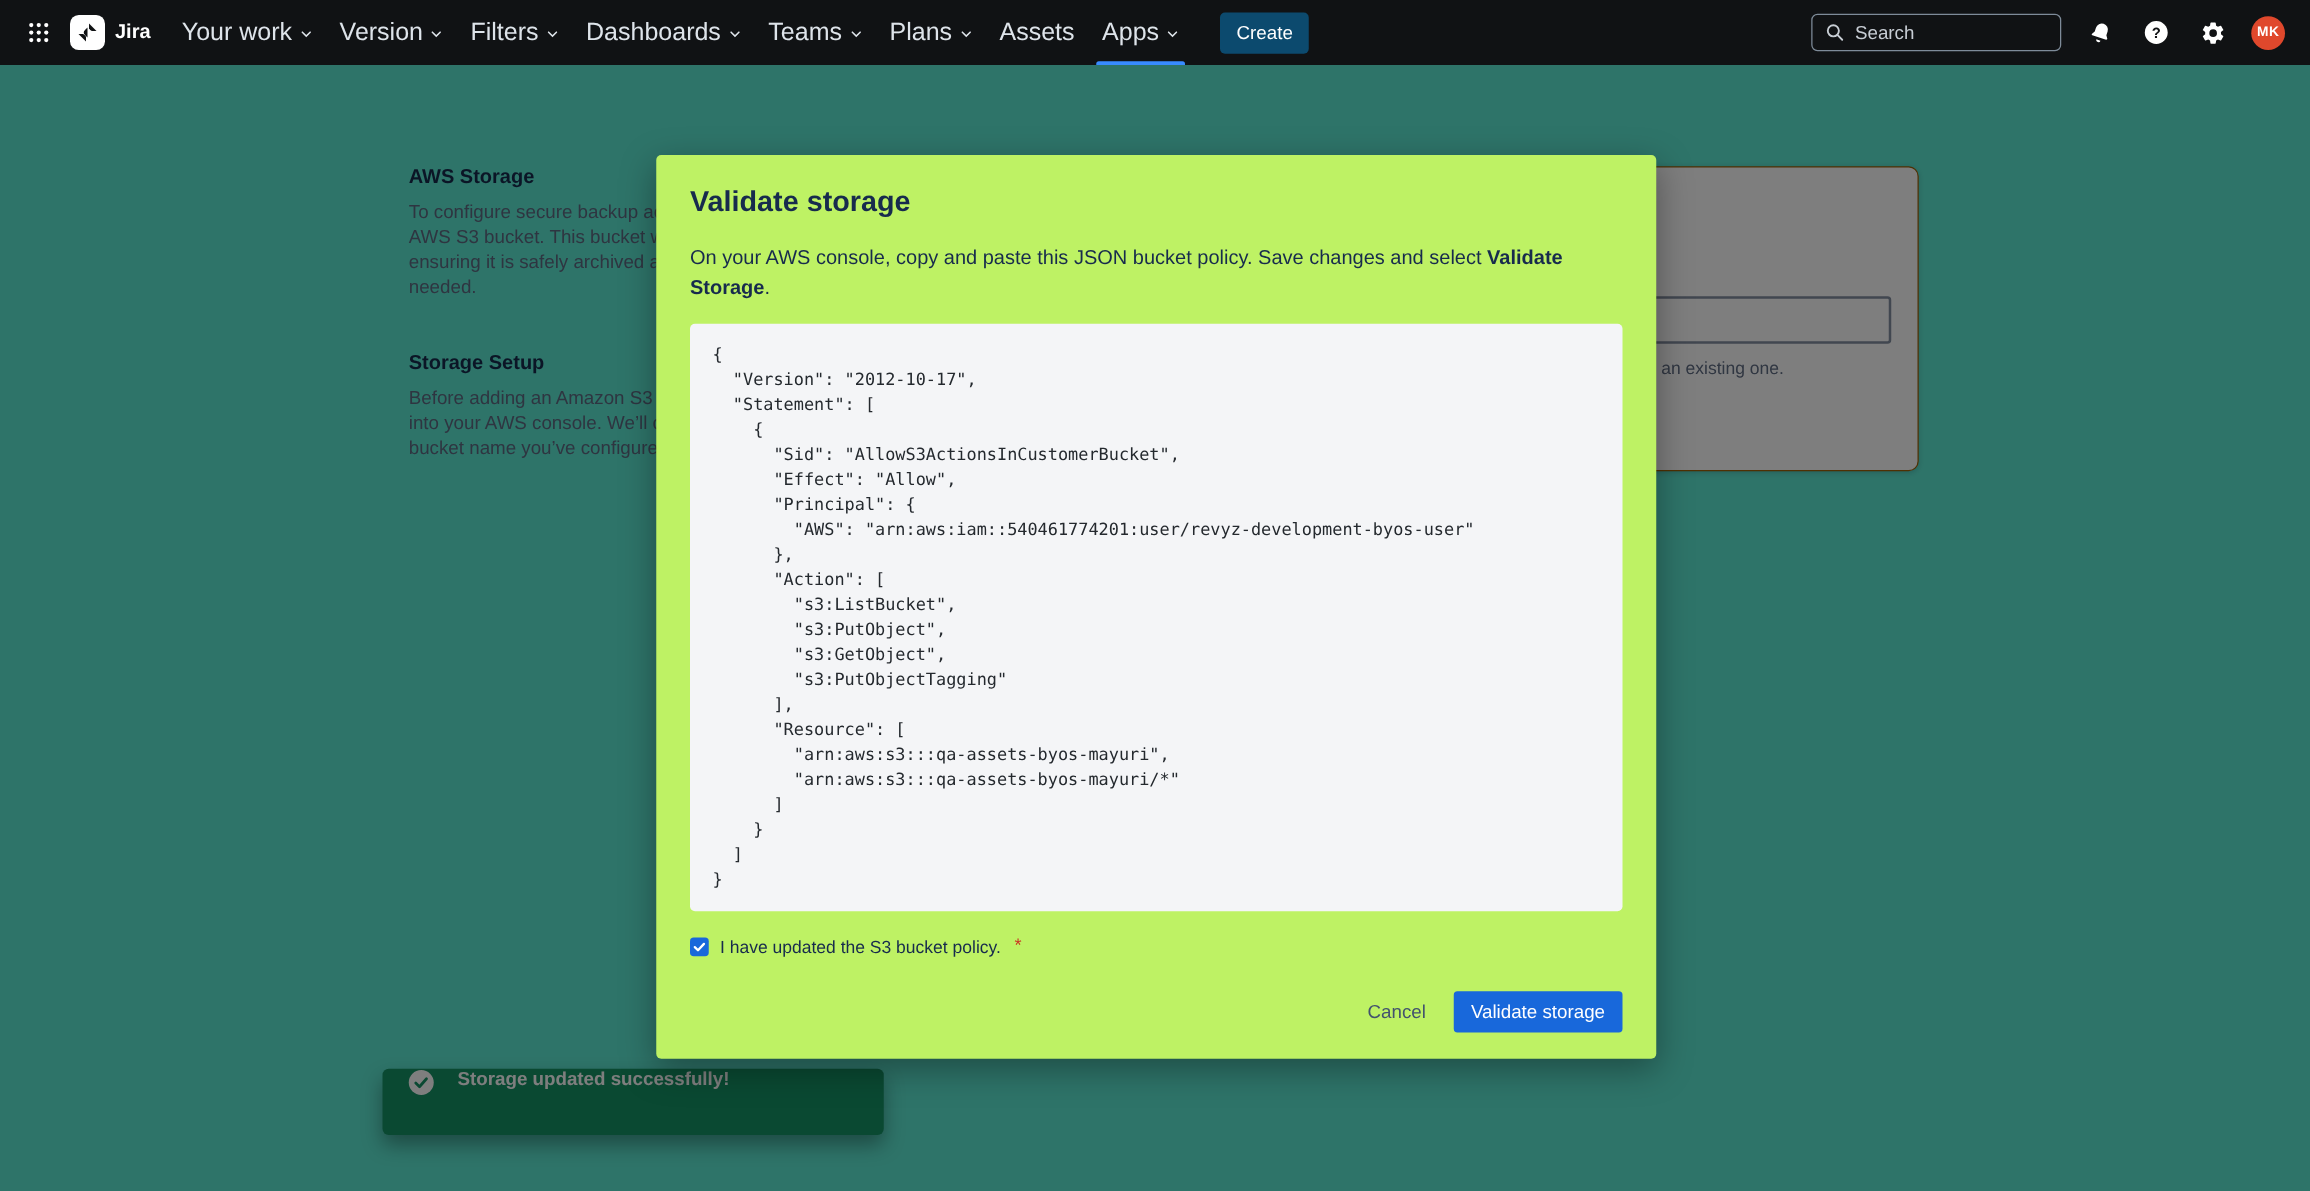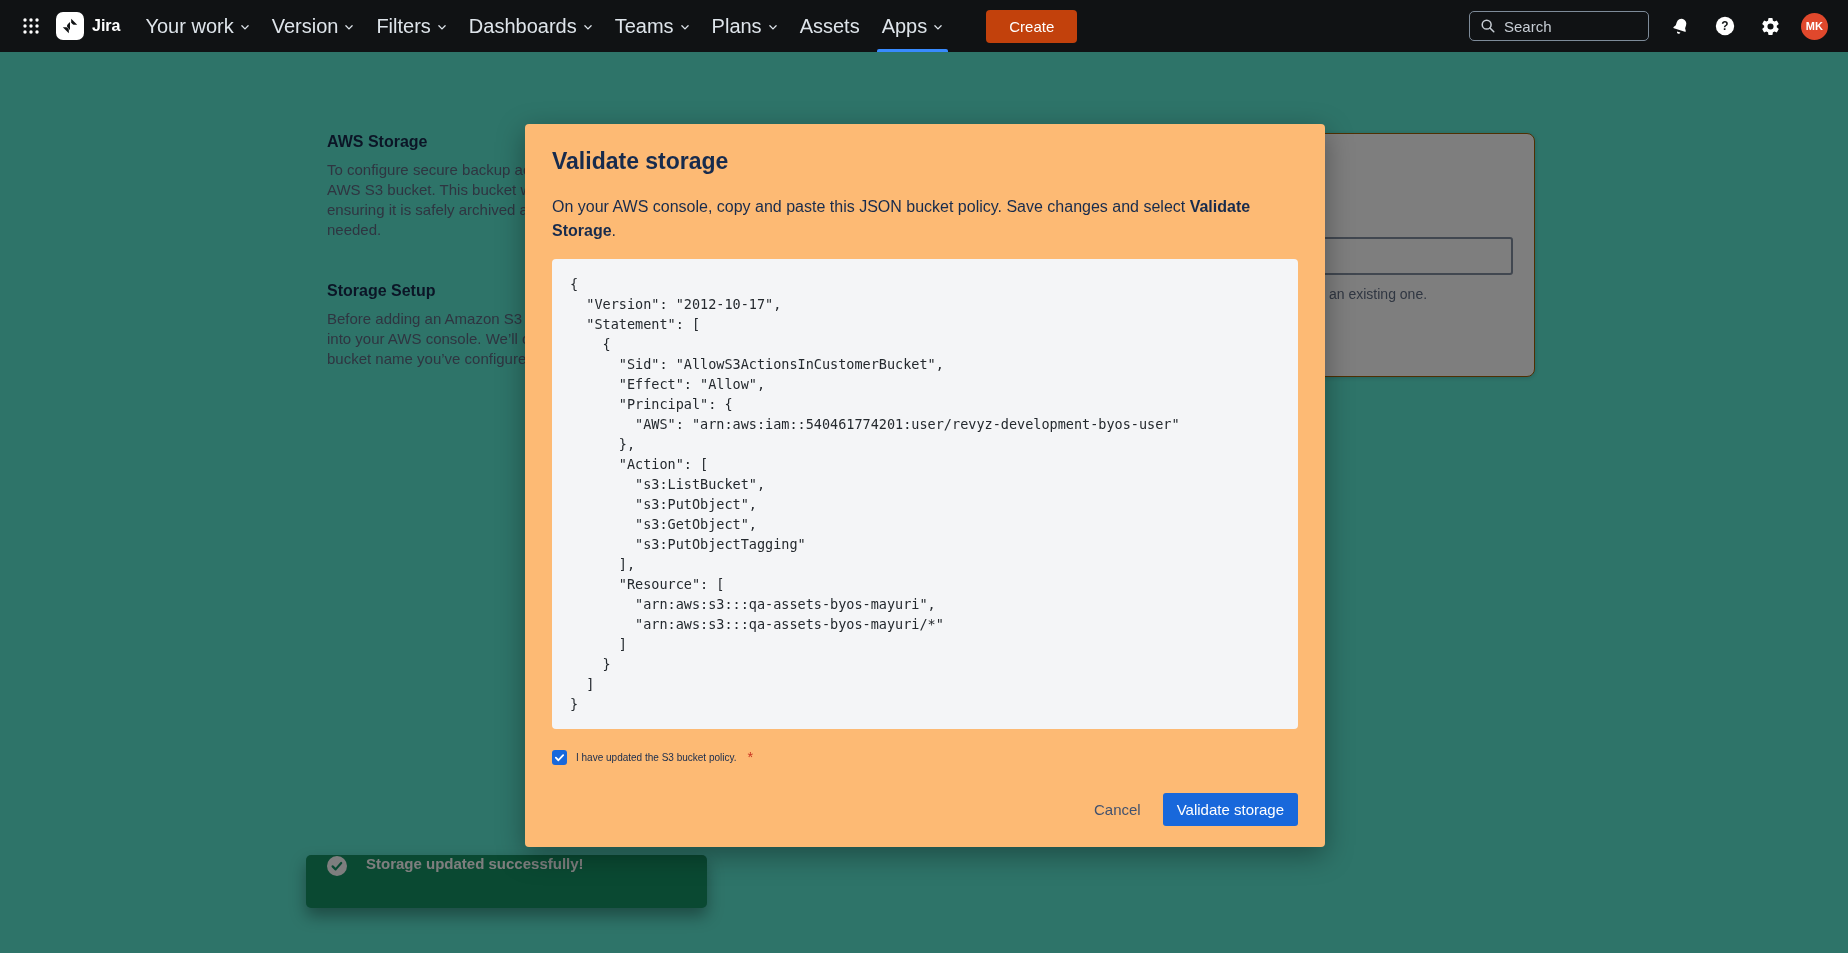--- a/index.html
+++ b/index.html
@@ -16,24 +16,24 @@
   .brand { display:flex; align-items:center; gap:8px; margin:0 14px 0 8px; cursor:pointer; }
   .brand-tile { width:28px; height:28px; background:#fff; border-radius:7px; display:flex;
                 align-items:center; justify-content:center; }
   .brand-name { color:#fff; font-size:16px; font-weight:700; }
   .nav-items { display:flex; align-items:center; height:100%; }
   .nav-item { position:relative; height:100%; display:flex; align-items:center; gap:6px;
               padding:0 11px; color:#DEE4EA; font-size:20px; font-weight:500; cursor:pointer; white-space:nowrap; }
   .nav-item.active::after { content:""; position:absolute; left:6px; right:6px; bottom:0; height:3px;
                             background:#388BFF; border-radius:2px 2px 0 0; }
   .chev { display:inline-flex; margin-top:2px; }
-  .create-btn { margin-left:32px; background:#c2410c; color:#fff; border:none; border-radius:4px;
-                font-size:15px; font-weight:500; padding:8px 23px; cursor:pointer; font-family:inherit; }
+  .create-btn { margin-left:22px; background:#0c4a6e; color:#fff; border:none; border-radius:4px;
+                font-size:15px; font-weight:500; padding:8px 13px; cursor:pointer; font-family:inherit; }
   .nav-right { margin-left:auto; display:flex; align-items:center; gap:17px; }
-  .search-box { display:flex; align-items:center; gap:8px; width:180px; height:30px;
+  .search-box { display:flex; align-items:center; gap:8px; width:200px; height:30px;
                 border:1px solid #7E8B99; border-radius:5px; padding:0 10px; }
   .search-box input { flex:1; min-width:0; background:transparent; border:none; outline:none;
                       color:#E8EAEE; font-size:15px; font-family:inherit; }
   .search-box input::placeholder { color:#C7CDD4; }
   .icon-btn { display:flex; align-items:center; justify-content:center; width:28px; height:28px; cursor:pointer; }
   .avatar { width:27px; height:27px; border-radius:50%; background:#E0482C; color:#fff; font-size:11px;
             font-weight:700; display:flex; align-items:center; justify-content:center; cursor:pointer; letter-spacing:.3px; }
 
   
   .bg-content { position:absolute; inset:52px 0 0 0; z-index:1; background:#5eead4;text-decoration:underline; }
@@ -51,32 +51,32 @@
   
   .toast { position:absolute; left:306px; top:855px; width:401px; height:53px; background:#169466;
            border-radius:5px; z-index:2; display:flex; align-items:flex-start; gap:18px; padding:0 20px;
            box-shadow:0 8px 16px rgba(0,0,0,0.35); }
   .toast-text { color:#fff; font-size:15px; font-weight:700; }
 
   
   .blanket { position:absolute; left:0; right:0; top:52px; bottom:0; background:rgba(0,0,0,0.505); z-index:5; }
 
   
-  .modal { position:absolute; left:525px; top:124px; width:800px; height:723px; background:#fdba74;
+  .modal { position:absolute; left:525px; top:124px; width:800px; height:723px; background:#bef264;
            border-radius:4px; z-index:6; box-shadow:0 8px 28px rgba(0,0,0,0.35); padding:24px 27px; }
   .modal-title { font-size:23px; font-weight:600; color:#172B4D; }
   .modal-desc { margin-top:20px; font-size:16px; line-height:24px; color:#172B4D; }
   .modal-desc b { font-weight:700; }
   .policy-block { margin-top:16px; background:#F4F5F7; border-radius:4px; padding:15px 18px;
                   font-family:"DejaVu Sans Mono", monospace; font-size:13.5px; line-height:20px;
                   color:#24292E; white-space:pre; overflow:hidden; }
   .checkbox-row { margin-top:20px; display:flex; align-items:center; gap:9px; cursor:pointer; }
   .checkbox { width:15px; height:15px; background:#1868DB; border-radius:3px; display:flex;
               align-items:center; justify-content:center; flex:none; }
-  .checkbox-label { font-size:10px; color:#172B4D; }
+  .checkbox-label { font-size:14px; color:#172B4D; }
   .required-star { color:#CA3521; margin-left:2px; font-size:14.5px; }
   .modal-footer { margin-top:28px; display:flex; justify-content:flex-end; align-items:center; gap:8px; }
   .btn { font-family:inherit; font-size:15px; font-weight:500; border:none; border-radius:3px;
          padding:8px 14px; cursor:pointer; }
   .btn-subtle { background:transparent; color:#42526E; }
   .btn-primary { background:#1868DB; color:#fff; }
 </style>
 </head>
 <body>
 

